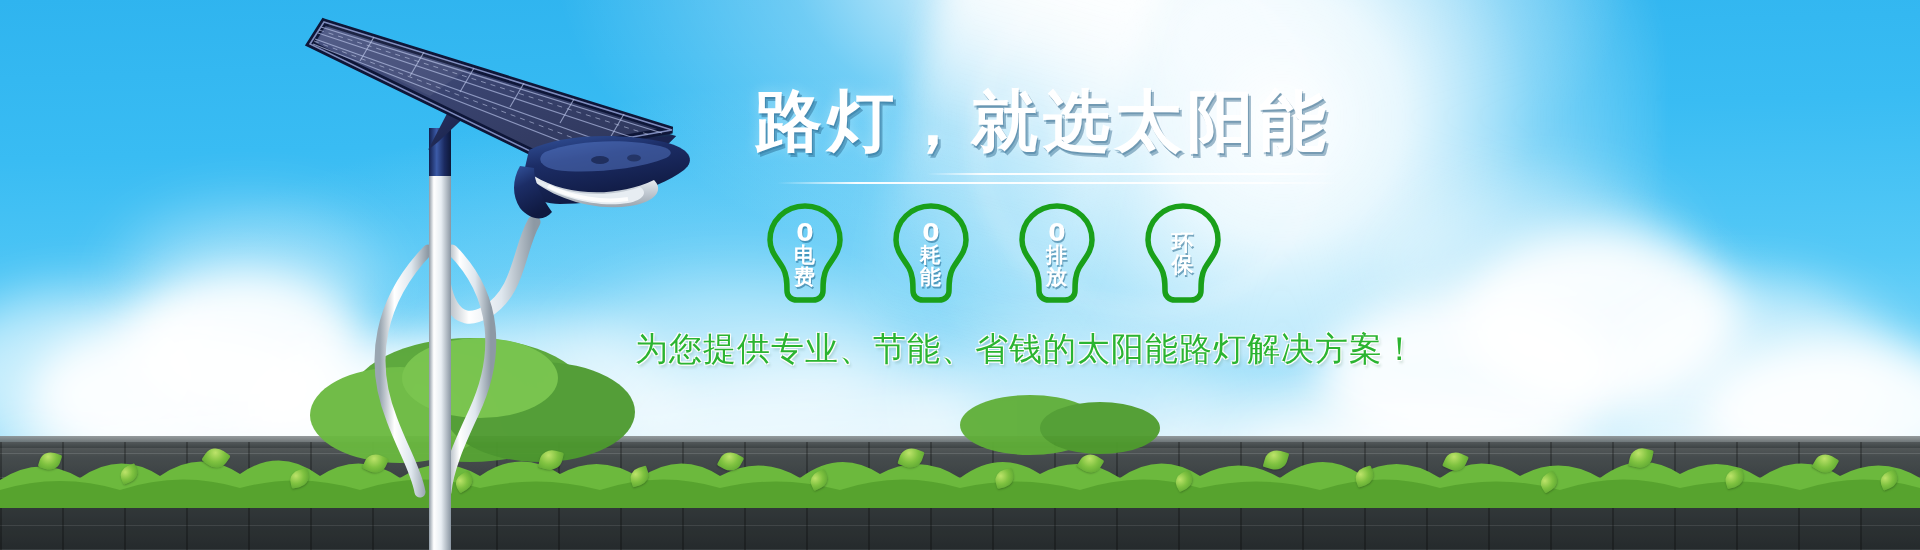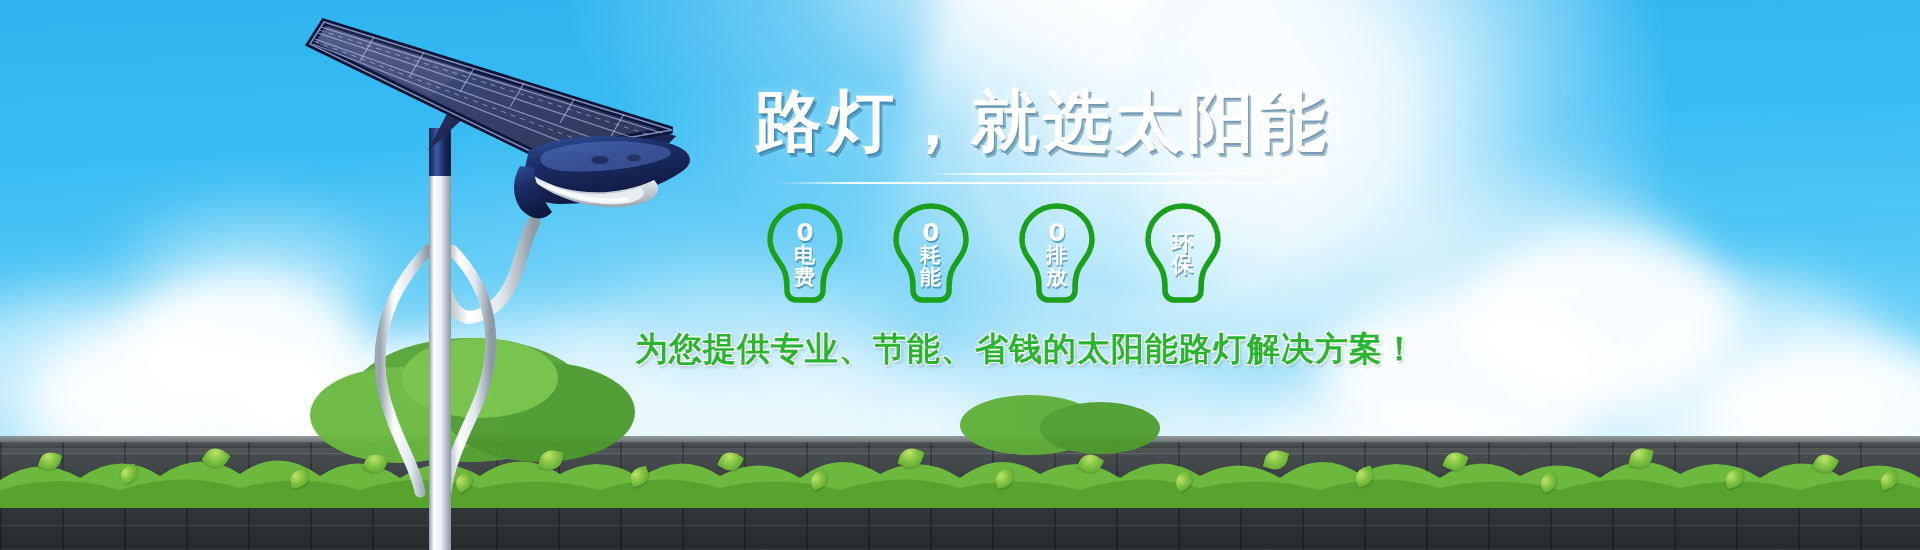--- a/index.html
+++ b/index.html
@@ -186,21 +186,21 @@
     letter-spacing:1px;
     text-shadow:1px 2px 0 rgba(20,90,130,.5);
     font-family:"DejaVu Sans","Liberation Sans",sans-serif;
   }
   .badge.no-num .badge-word{ font-size:22px; }
 
   .subtitle{
     margin-top:22px;
     margin-left:-120px;
     font-size:33px;
-    font-weight:bold;
+    font-weight:normal;
     color:#2bb431;
     letter-spacing:1px;
     white-space:nowrap;
     text-shadow:
        0 0 2px rgba(255,255,255,.95),
        1px 1px 0 rgba(255,255,255,.9),
       -1px -1px 0 rgba(255,255,255,.9),
        1px -1px 0 rgba(255,255,255,.9),
       -1px 1px 0 rgba(255,255,255,.9),
        2px 3px 3px rgba(0,70,20,.18);

